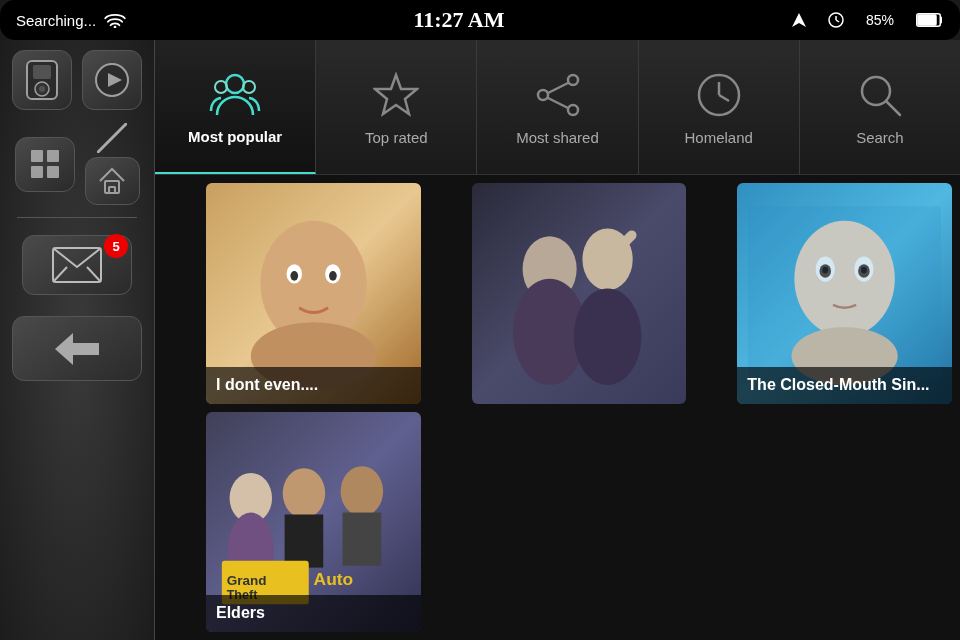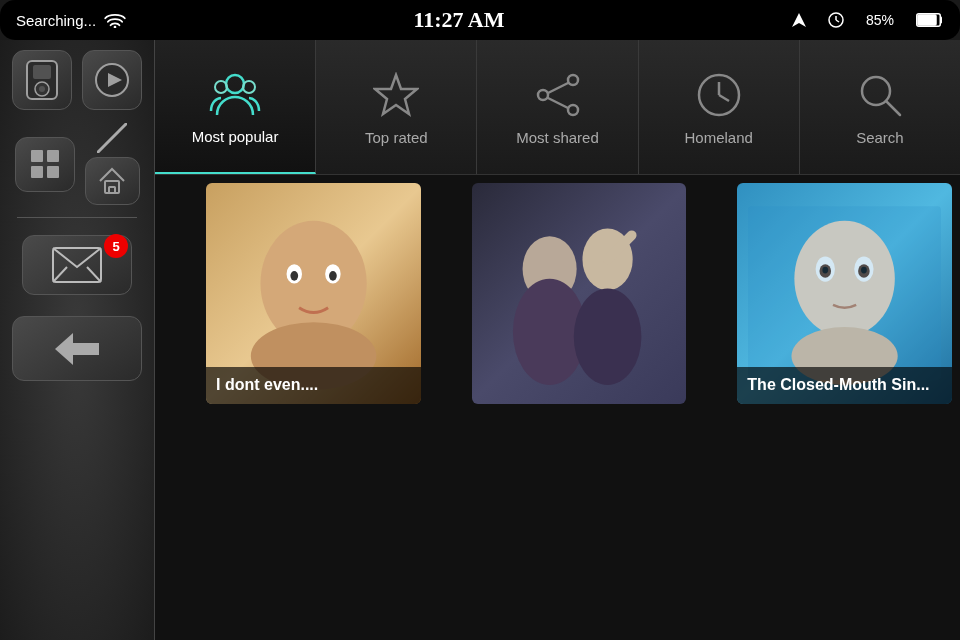--- a/index.html
+++ b/index.html
@@ -174,21 +174,21 @@
       justify-content: center;
     }
 
     .tab-label {
       font-size: 15px;
       color: #aaa;
       font-weight: 500;
     }
     .tab-item.active .tab-label {
       color: #fff;
-      font-weight: 400;
+      font-weight: 700;
     }
 
     
     .video-grid {
       flex: 1;
       display: grid;
       grid-template-columns: repeat(3, 1fr);
       grid-template-rows: repeat(2, 1fr);
       gap: 8px;
       padding: 8px;
@@ -449,17 +449,38 @@
             <ellipse cx="100" cy="155" rx="55" ry="30" fill="#e0c0a0"></ellipse>
 
             <rect x="0" y="0" width="200" height="180" fill="rgba(40,140,200,0.2)" rx="4"></rect>
           </svg>
         </div>
         <div class="video-title-overlay">The Closed-Mouth Sin...</div>
       </div>
 
 
 
+      <div class="video-card">
+        <div class="video-thumb thumb-6">
+          <svg width="90%" height="90%" viewBox="0 0 200 180">
+
+            <ellipse cx="35" cy="65" rx="22" ry="26" fill="#d4c0a8"></ellipse>
+            <ellipse cx="35" cy="120" rx="24" ry="40" fill="#705080"></ellipse>
+
+            <ellipse cx="90" cy="60" rx="22" ry="26" fill="#c09870"></ellipse>
+            <rect x="70" y="82" width="40" height="55" fill="#222"></rect>
+
+            <ellipse cx="150" cy="58" rx="22" ry="26" fill="#b08860"></ellipse>
+            <rect x="130" y="80" width="40" height="55" fill="#444"></rect>
+
+            <rect x="5" y="130" width="90" height="45" fill="#e8c020" rx="3"></rect>
+            <text x="10" y="155" font-size="14" font-weight="bold" fill="#333">Grand</text>
+            <text x="10" y="170" font-size="13" font-weight="bold" fill="#333">Theft</text>
+            <text x="100" y="155" font-size="18" font-weight="bold" fill="#e8c020">Auto</text>
+          </svg>
+        </div>
+        <div class="video-title-overlay">Elders</div>
+      </div>
 
     </div>
 
   </div>
 </div>
 
 </body></html>

